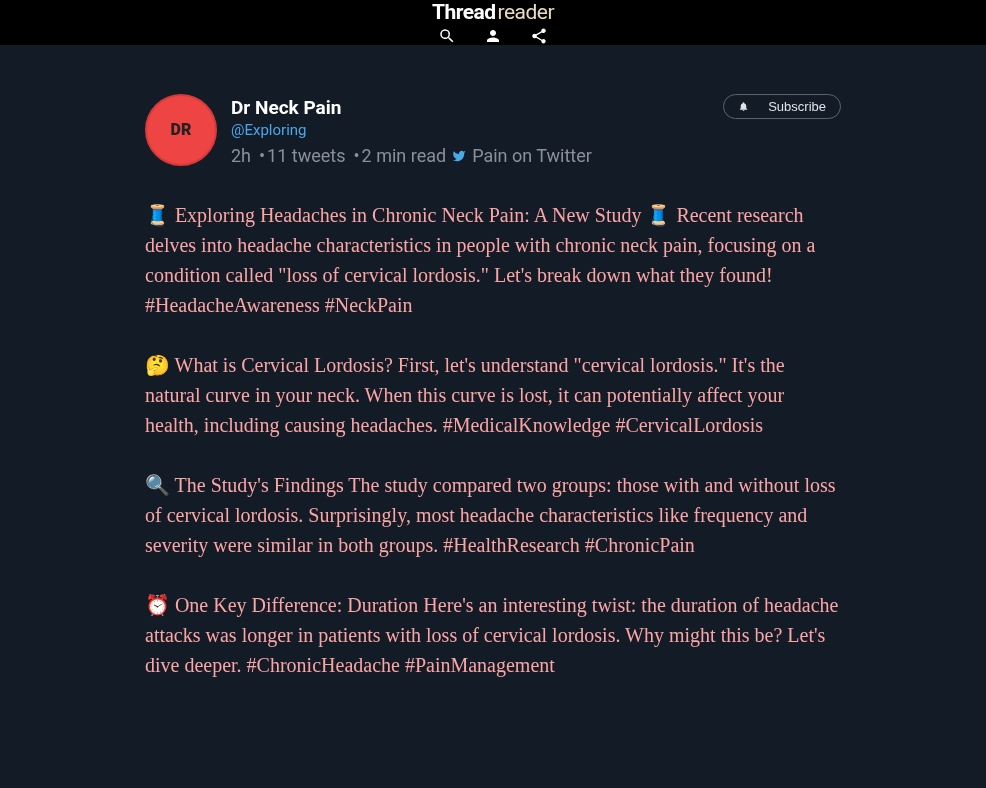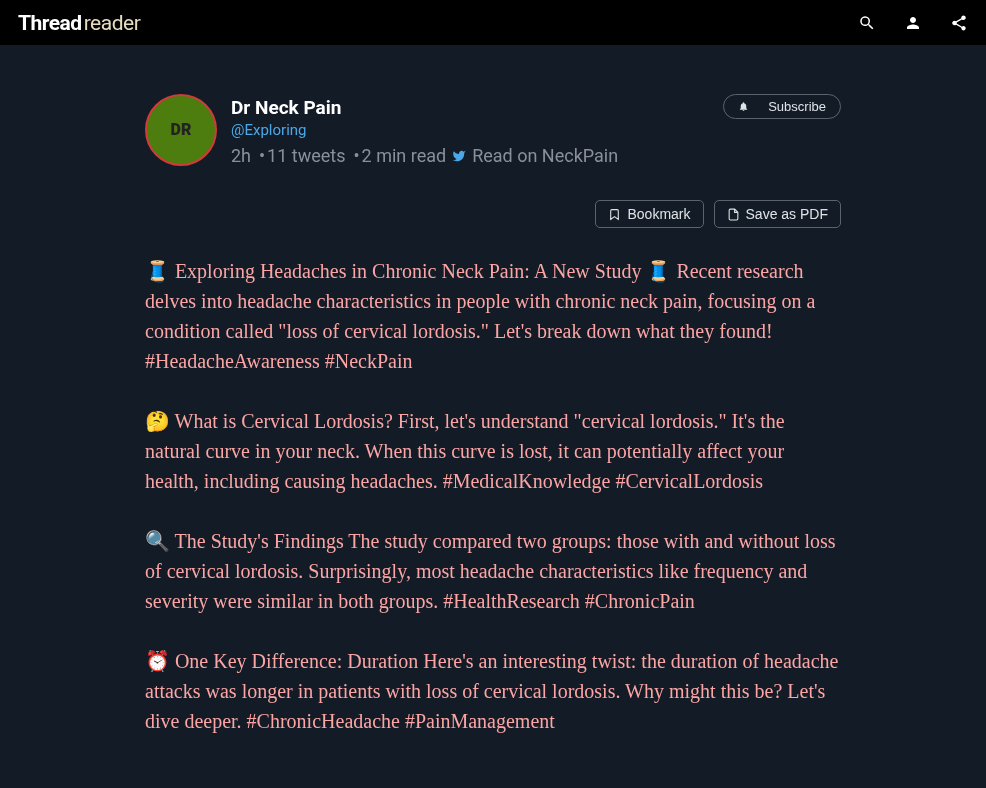--- a/index.html
+++ b/index.html
@@ -10,20 +10,21 @@
   width: 986px;
 }
 .topbar {
   background: #000;
   height: 46px;
   display: flex;
   align-items: center;
   justify-content: space-between;
   padding: 0 18px;
   border-bottom: 1px solid #1a1a1a;
+  flex-direction: column;
 }
 .logo {
   font-size: 21px;
   font-weight: 700;
   letter-spacing: -0.5px;
 }
 .logo .thread { color: #fff; }
 .logo .reader { color: #e8dcc0; font-weight: 400; margin-left: 2px; }
 .topbar-icons { display: flex; gap: 28px; align-items: center; }
 .topbar-icons svg { width: 18px; height: 18px; fill: #fff; cursor: pointer; }
@@ -35,21 +36,21 @@
 .header-row {
   display: flex;
   justify-content: space-between;
   align-items: flex-start;
   margin-bottom: 34px;
 }
 .profile { display: flex; gap: 14px; }
 .avatar {
   width: 72px; height: 72px;
   border-radius: 50%;
-  background: #4d7c0f;
+  background: #ef4444;
   border: 2px solid #d43a3a;
   display: flex;
   align-items: center;
   justify-content: center;
   flex-direction: column;
   font-size: 8px;
   color: #222;
   font-weight: 700;
 }
 .avatar .dr { font-size: 16px; font-weight: 900; line-height: 1; }
@@ -131,47 +132,32 @@
       <div class="profile-info">
         <div class="display-name">Dr Neck Pain</div>
         <div class="handle">@Exploring</div>
         <div class="meta">
           <span>2h</span>
           <span class="dot">11 tweets</span>
           <span class="dot">2 min read</span>
           <svg class="twitter-bird" viewBox="0 0 24 24">
               <path d="M23 3a10.9 10.9 0 0 1-3.14 1.53 4.48 4.48 0 0 0-7.86 3v1A10.66 10.66 0 0 1 3 4s-4 9 5 13a11.64 11.64 0 0 1-7 2c9 5 20 0 20-11.5a4.5 4.5 0 0 0-.08-.83A7.72 7.72 0 0 0 23 3z"></path>
             </svg>
-          <span class="read-link">Read on NeckPain</span>
+          <span class="read-link">Pain on Twitter</span>
         </div>
       </div>
     </div>
     <button class="subscribe-btn">
       <svg viewBox="0 0 24 24">
           <path d="M12 22c1.1 0 2-.9 2-2h-4c0 1.1.9 2 2 2zm6-6v-5c0-3.07-1.63-5.64-4.5-6.32V4c0-.83-.67-1.5-1.5-1.5s-1.5.67-1.5 1.5v.68C7.64 5.36 6 7.92 6 11v5l-2 2v1h16v-1l-2-2z"></path>
         </svg>
       <span>Subscribe</span>
     </button>
   </div>
 
-  <div class="action-row">
-    <button class="action-btn">
-      <svg viewBox="0 0 24 24">
-          <path d="M19 21l-7-5-7 5V5a2 2 0 0 1 2-2h10a2 2 0 0 1 2 2z"></path>
-        </svg>
-      <span>Bookmark</span>
-    </button>
-    <button class="action-btn">
-      <svg viewBox="0 0 24 24">
-          <path d="M14 2H6a2 2 0 0 0-2 2v16a2 2 0 0 0 2 2h12a2 2 0 0 0 2-2V8z"></path>
-          <polyline points="14 2 14 8 20 8"></polyline>
-        </svg>
-      <span>Save as PDF</span>
-    </button>
-  </div>
 
   <div class="tweets">
     <div class="tweet">🧵 Exploring Headaches in Chronic Neck Pain: A New Study 🧵
 Recent research delves into headache characteristics in people with chronic neck pain, focusing on a condition called "loss of cervical lordosis." Let's break down what they found! #HeadacheAwareness #NeckPain</div>
     <div class="tweet">🤔 What is Cervical Lordosis?
 First, let's understand "cervical lordosis." It's the natural curve in your neck. When this curve is lost, it can potentially affect your health, including causing headaches. #MedicalKnowledge #CervicalLordosis</div>
     <div class="tweet">🔍 The Study's Findings
 The study compared two groups: those with and without loss of cervical lordosis. Surprisingly, most headache characteristics like frequency and severity were similar in both groups. #HealthResearch #ChronicPain</div>
     <div class="tweet">⏰ One Key Difference: Duration
 Here's an interesting twist: the duration of headache attacks was longer in patients with loss of cervical lordosis. Why might this be? Let's dive deeper. #ChronicHeadache #PainManagement</div>

